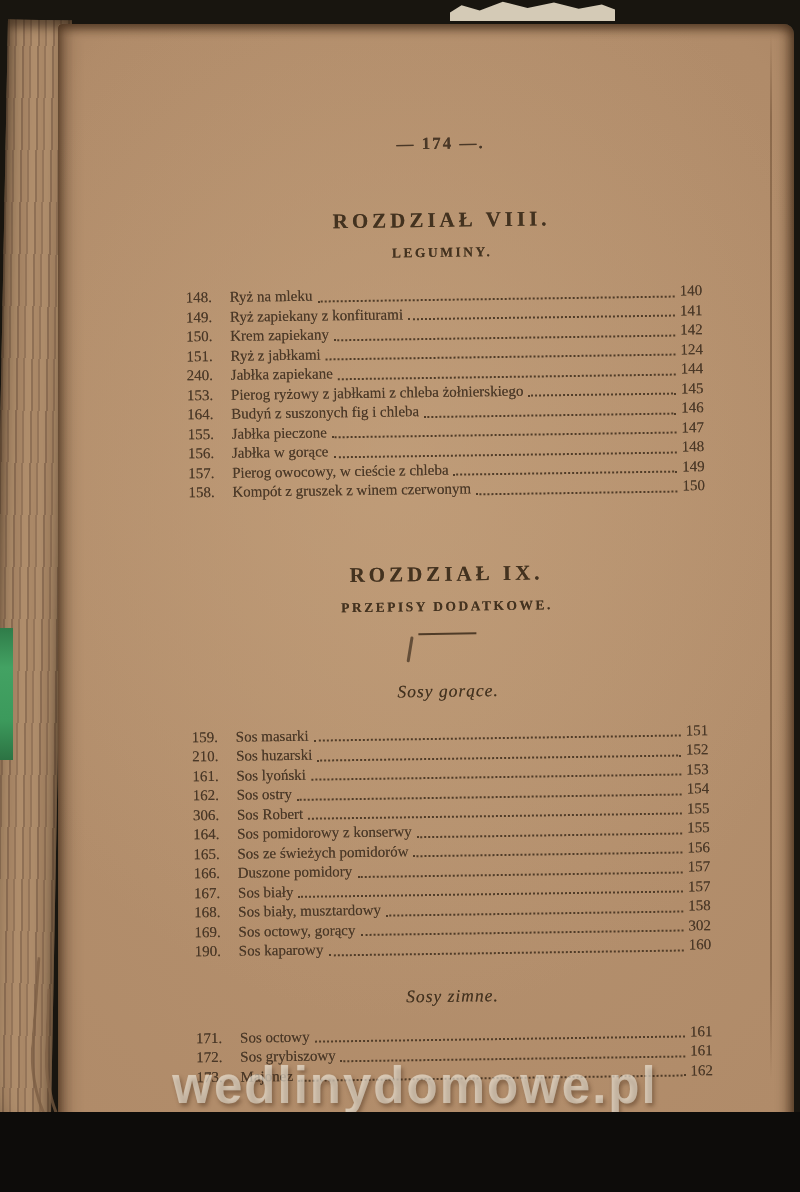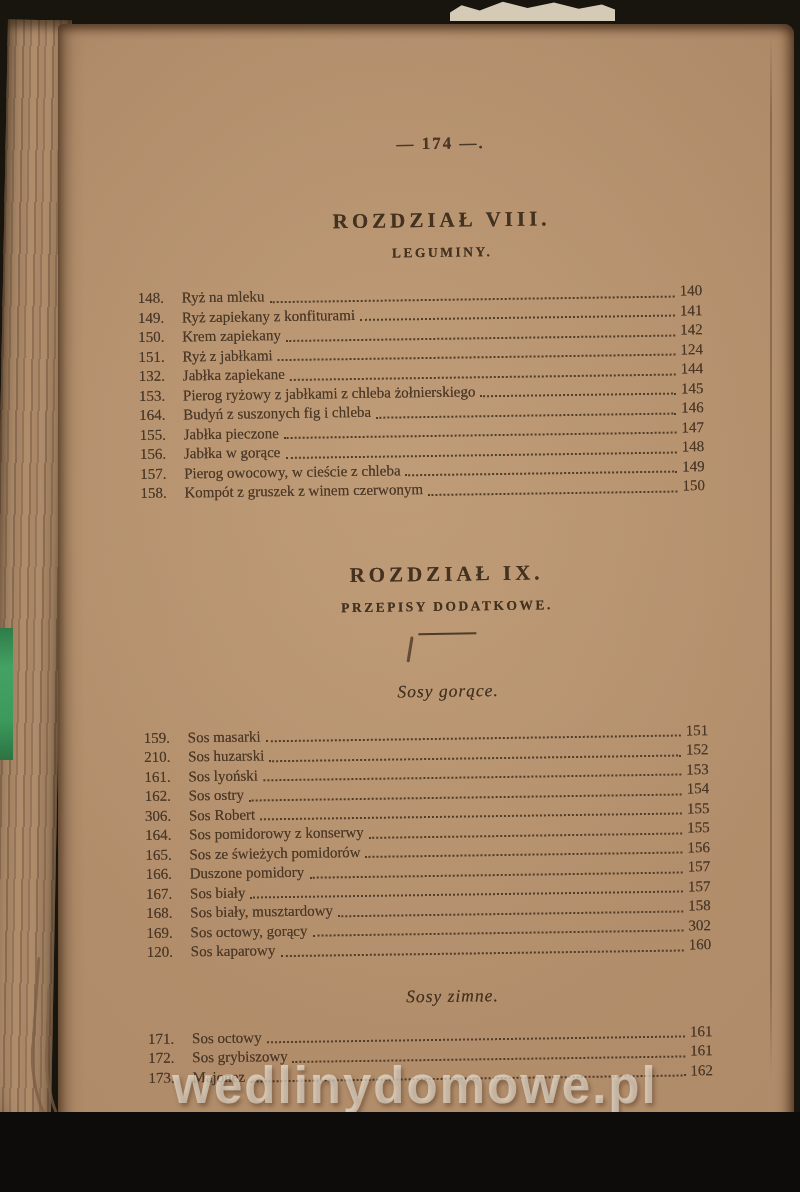--- a/index.html
+++ b/index.html
@@ -65,21 +65,21 @@
   .sec9 h1.chapter { margin-top:62px; }
   h2.chsub { margin:12px 0 0; text-align:center; padding-left:34px; font-size:13.5px; font-weight:bold; letter-spacing:2.5px; color:#43321f; }
   .rule { width:58px; height:2px; background:#4f3b27; margin:18px 0 0 276px; }
   .pen-mark { position:absolute; left:266px; top:612px; width:2.5px; height:26px; background:rgba(62,46,30,.7); transform:rotate(10deg); border-radius:2px; }
   h3.group { margin:46px 0 0; text-align:center; padding-left:34px; font-style:italic; font-weight:normal; font-size:17.5px; letter-spacing:1px; color:#43321f; }
   h3.group.second { margin-top:27px; }
   .toc { margin-top:24px; font-size:15px; line-height:19.5px; }
   .toc.g1 { margin-top:23px; }
   .toc.g2 { margin-top:19px; }
   .row { display:flex; align-items:baseline; white-space:nowrap; }
-  .num { flex:none; width:36px; }
+  .num { flex:none; width:36px;margin-left:48px; }
   .title { flex:none; margin-left:8px; }
   .dots { flex:1 1 auto; min-width:12px; border-bottom:2px dotted #503c28; align-self:flex-end; margin:0 5px 4px 5px; }
   .pg { flex:none; width:34px; text-align:left; }
   
   .watermark {
     position:absolute; left:36px; right:6px; top:1060px; text-align:center;
     font-family:"Liberation Sans", sans-serif; font-weight:bold;
     font-size:51px; letter-spacing:2px; line-height:1;
     color:rgba(235,227,212,.55);
     text-shadow:2px 3px 4px rgba(70,45,25,.45), 0 0 1px rgba(255,255,255,.3);
@@ -131,21 +131,21 @@
             </div>
 
             <div class="row">
               <span class="num">151.</span>
               <span class="title">Ryż z jabłkami</span>
               <span class="dots"></span>
               <span class="pg">124</span>
             </div>
 
             <div class="row">
-              <span class="num">132.</span>
+              <span class="num">240.</span>
               <span class="title">Jabłka zapiekane</span>
               <span class="dots"></span>
               <span class="pg">144</span>
             </div>
 
             <div class="row">
               <span class="num">153.</span>
               <span class="title">Pierog ryżowy z jabłkami z chleba żołnierskiego</span>
               <span class="dots"></span>
               <span class="pg">145</span>
@@ -267,21 +267,21 @@
             </div>
 
             <div class="row">
               <span class="num">169.</span>
               <span class="title">Sos octowy, gorący</span>
               <span class="dots"></span>
               <span class="pg">302</span>
             </div>
 
             <div class="row">
-              <span class="num">120.</span>
+              <span class="num">190.</span>
               <span class="title">Sos kaparowy</span>
               <span class="dots"></span>
               <span class="pg">160</span>
             </div>
           </div>
 
         <h3 class="group second">Sosy zimne.</h3>
         <div class="toc g2">
 
             <div class="row">

